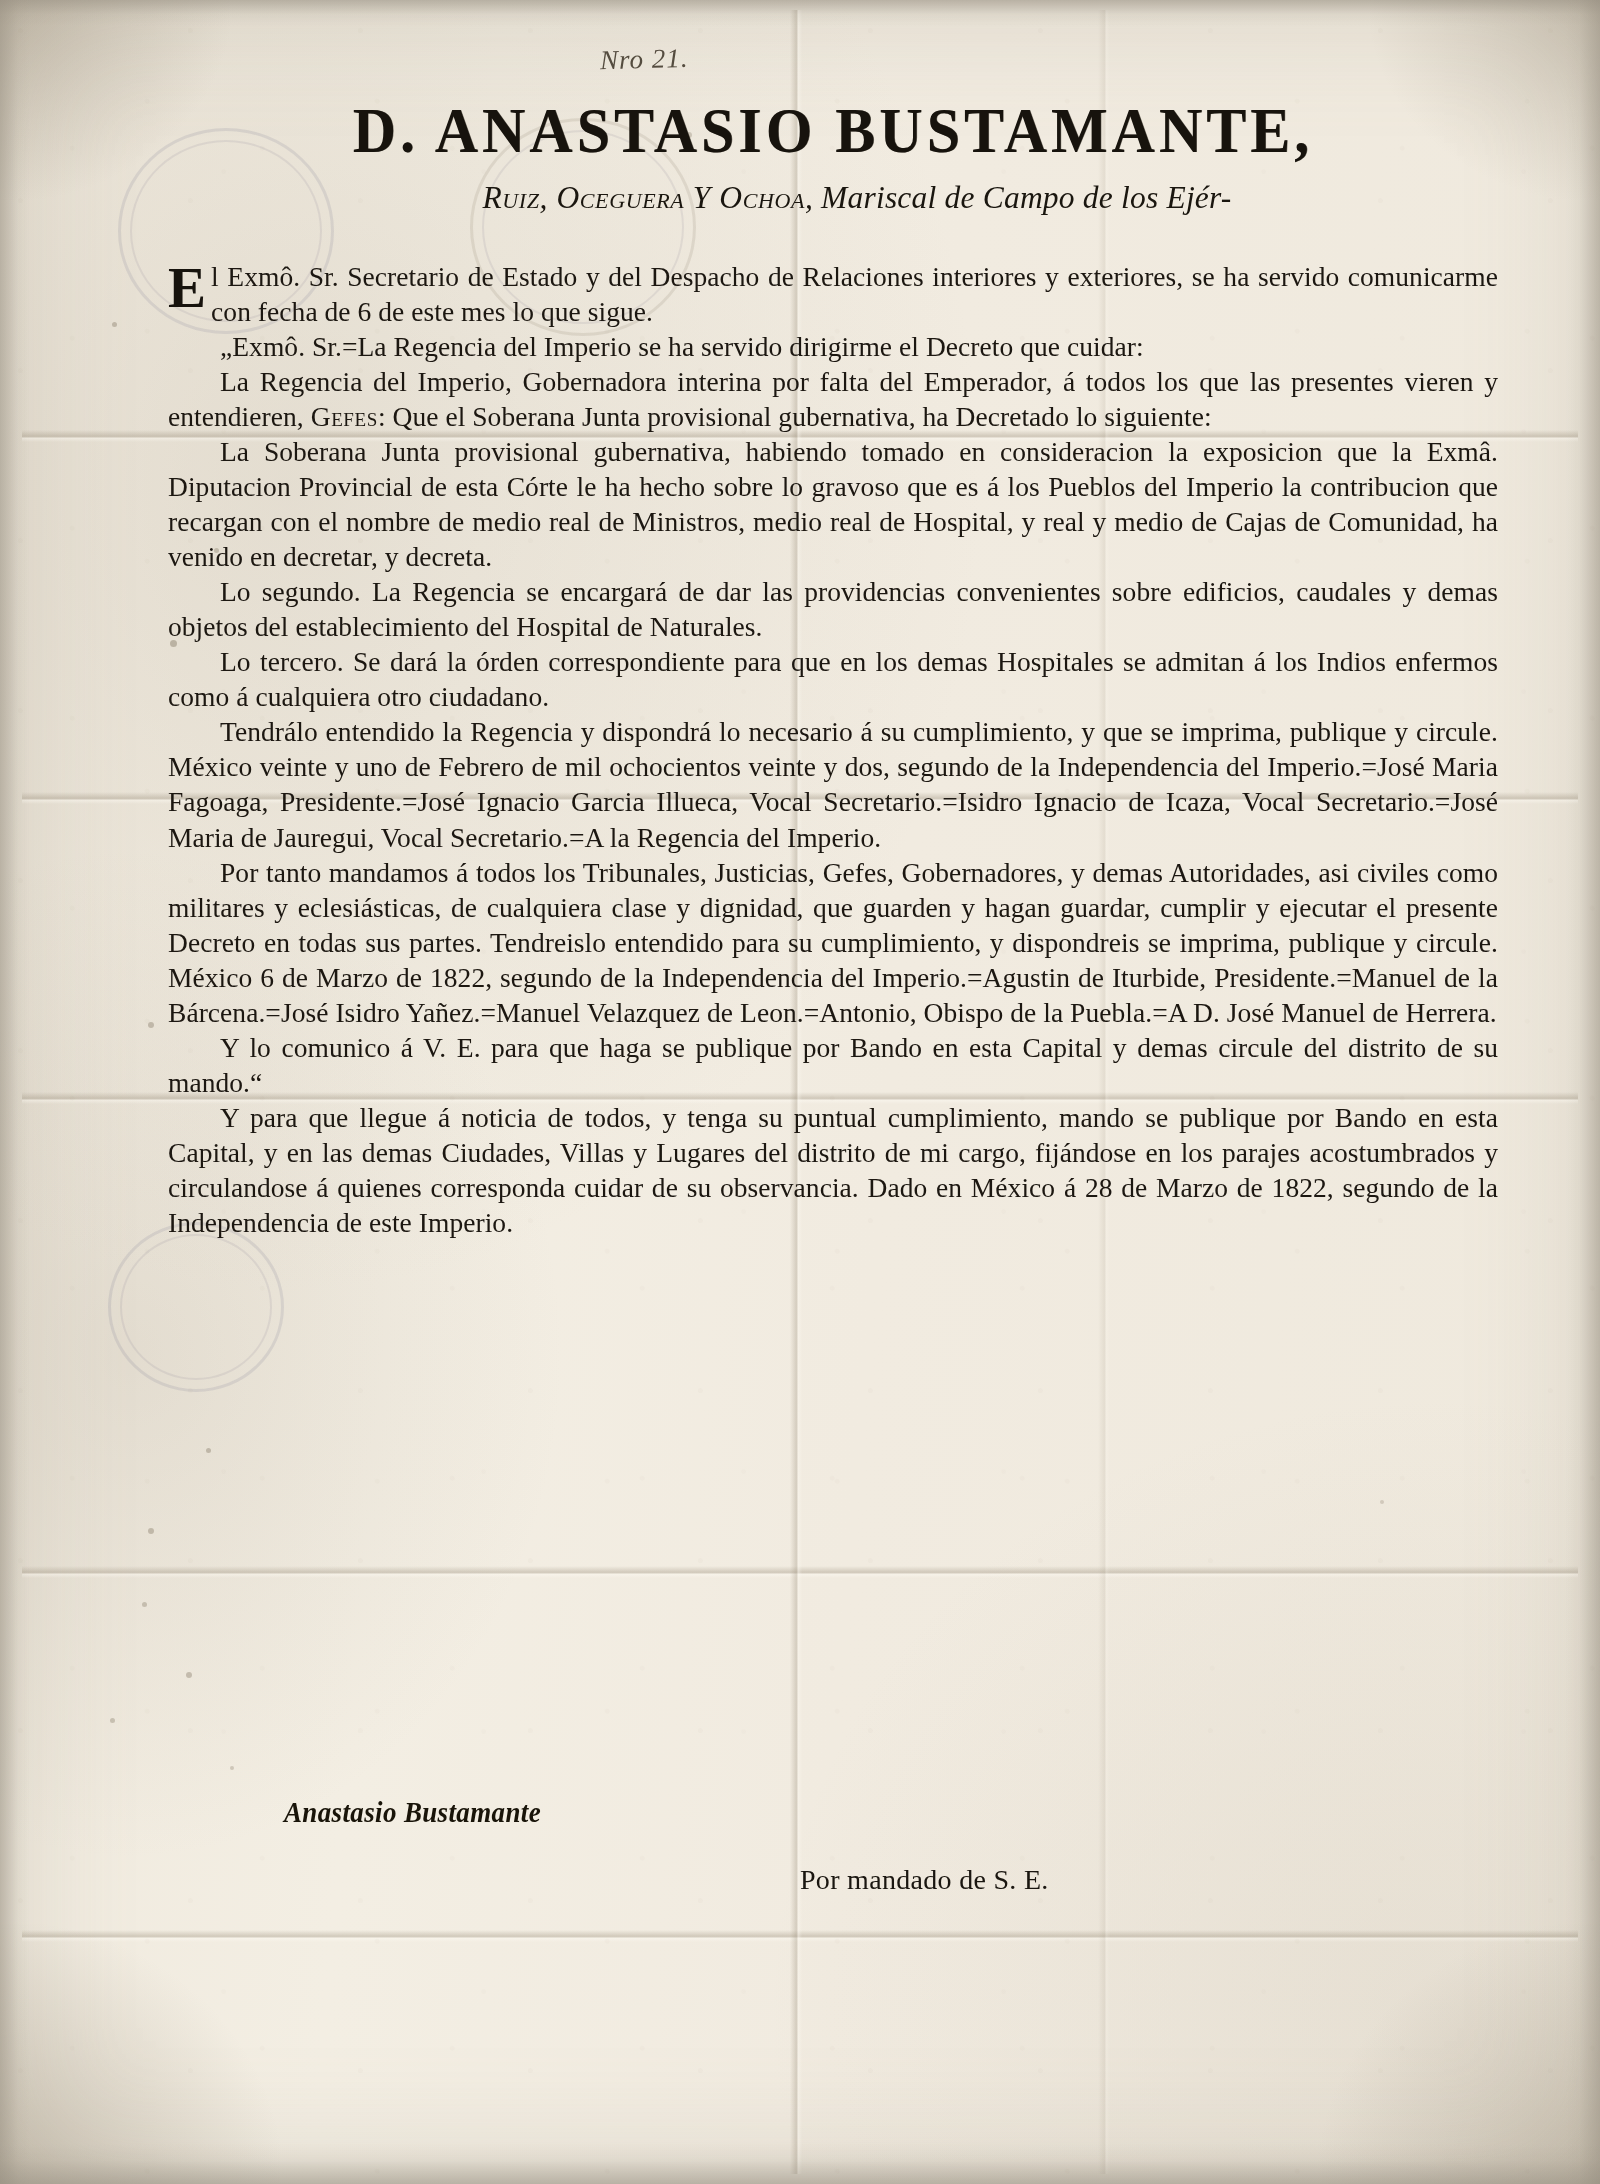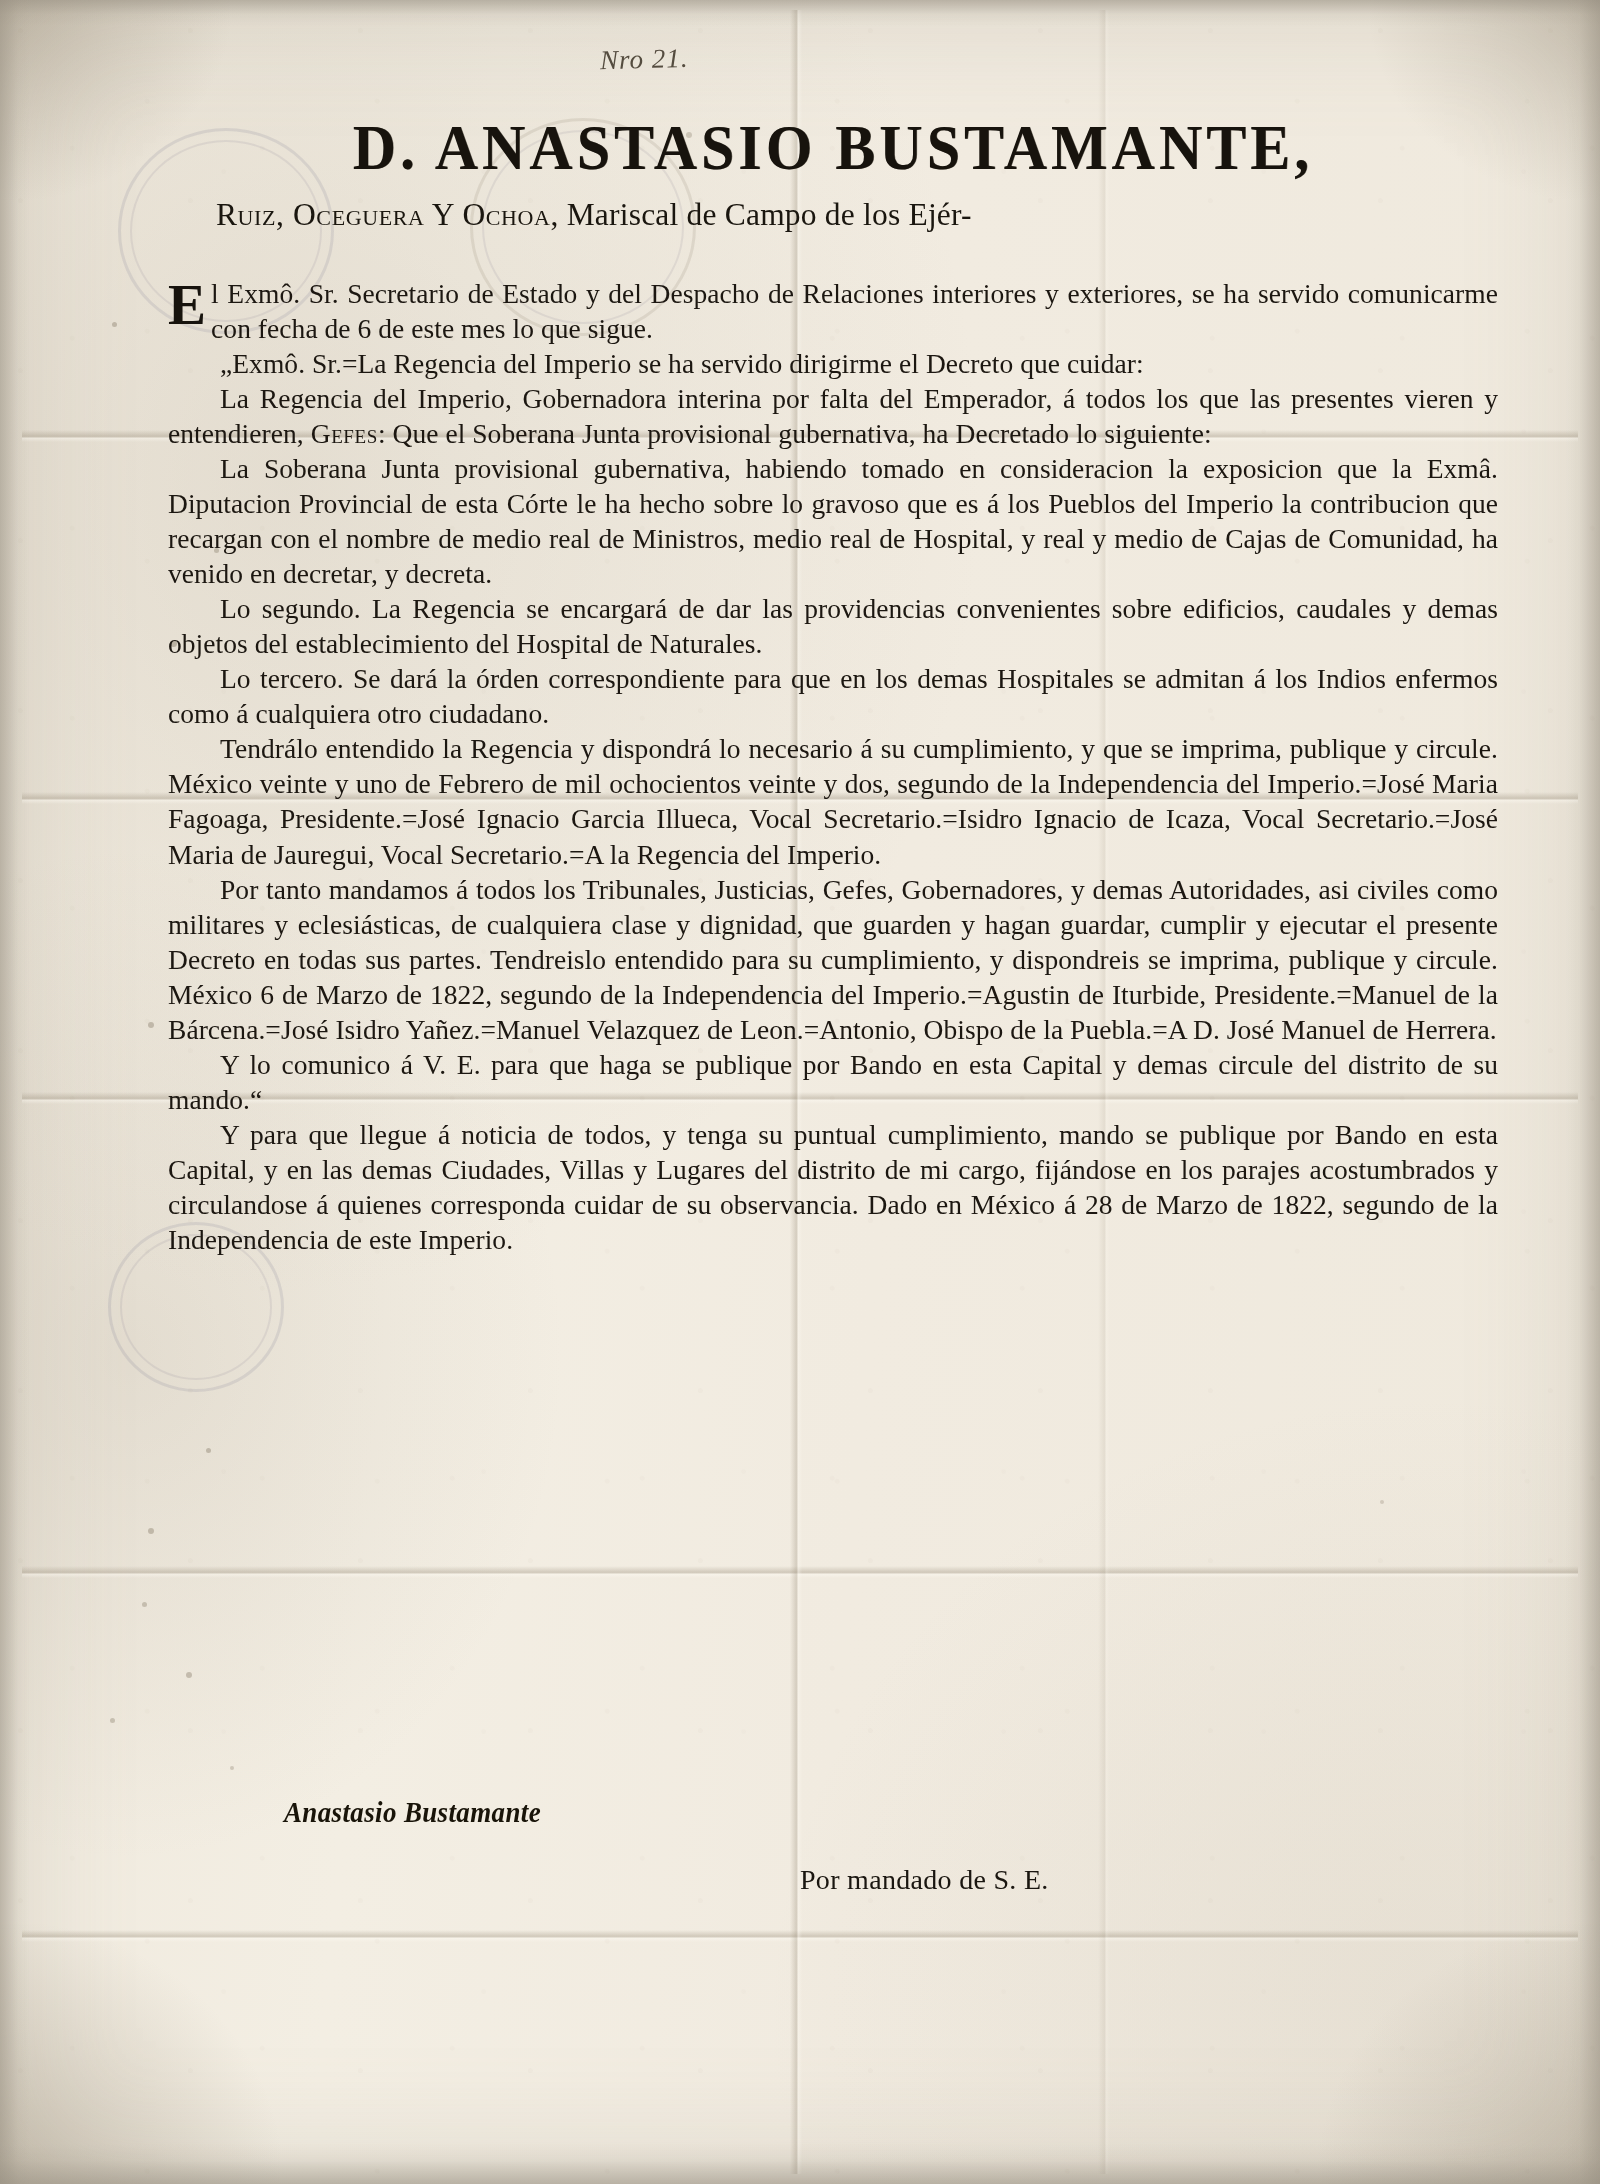--- a/index.html
+++ b/index.html
@@ -106,21 +106,21 @@
     font-style: italic;
     font-size: 27px;
     color: #3b3225;
     letter-spacing: 1px;
     transform: rotate(-1.5deg);
     opacity: 0.85;
   }
 
   .doc-body {
     position: absolute;
-    left: 168px; top: 117px;
+    left: 168px; top: 100px;
     width: 1330px;
     color: #1c1812;
   }
 
   h1.title {
     margin: 0;
     text-align: center;
     font-family: "Liberation Serif", serif;
     font-weight: bold;
     font-size: 60px;
@@ -134,21 +134,21 @@
   .subtitle {
     margin: 14px 0 0 0;
     text-align: left;
     font-family: "Liberation Serif", serif;
     font-size: 31.5px;
     line-height: 1.30;
     color: #1a160f;
     letter-spacing: 0.2px;
   }
   .subtitle .ln { display: block; white-space: nowrap; }
-  .subtitle .ln1 { text-align: left; padding-left: 48px; }
+  .subtitle .ln1 { text-align: center; padding-left: 48px; font-style: italic; }
   .subtitle .ln2 { padding-left: 46px; }
   .subtitle .ln3 { padding-left: 46px; }
   .sc {
     font-variant: small-caps;
     letter-spacing: 0.6px;
   }
 
   .bodytext {
     margin-top: 40px;
     font-family: "Liberation Serif", serif;

